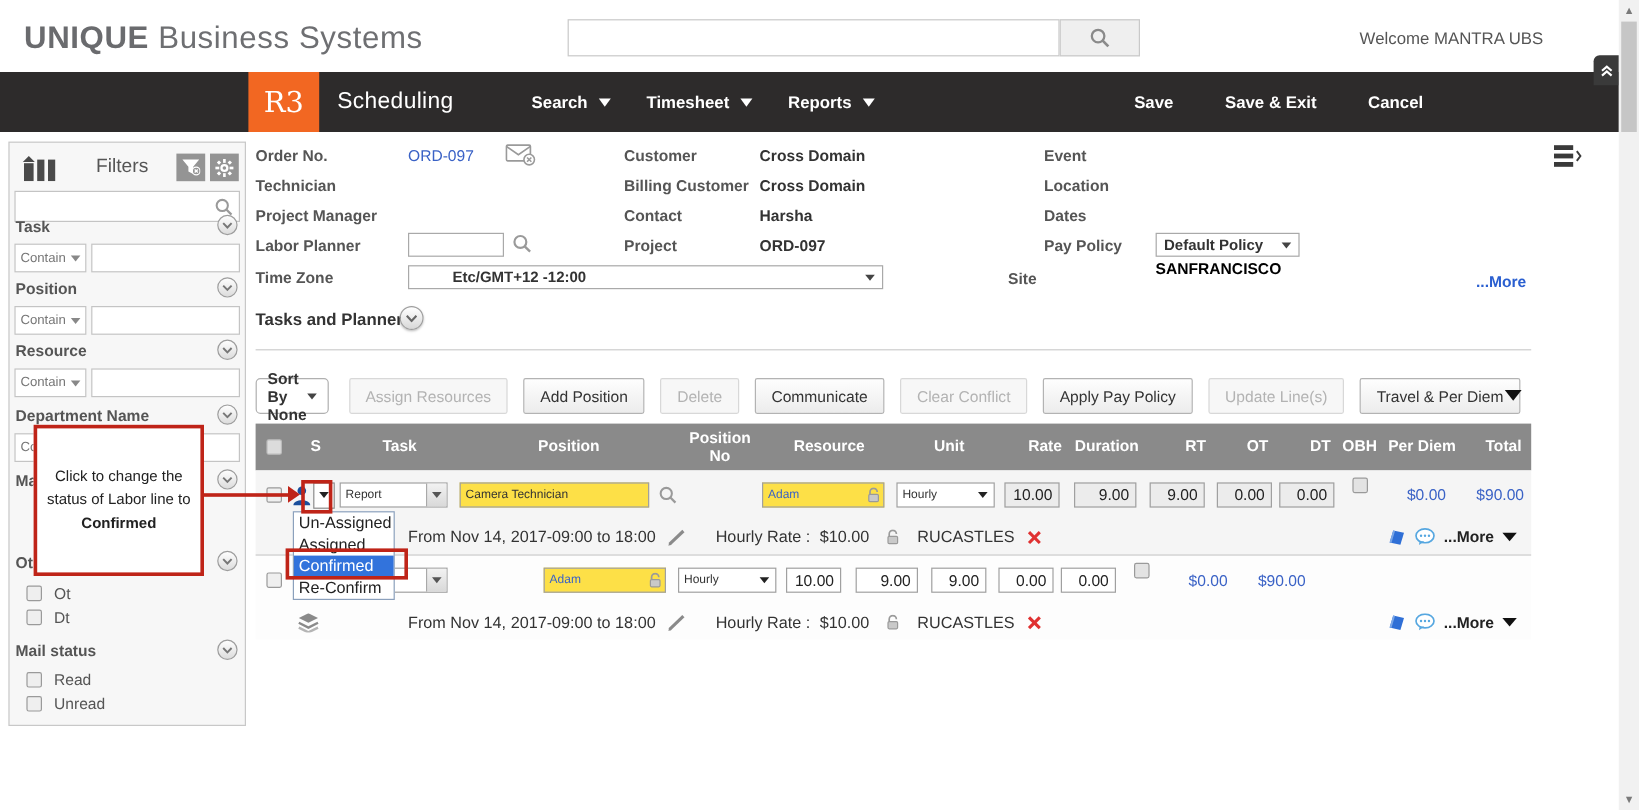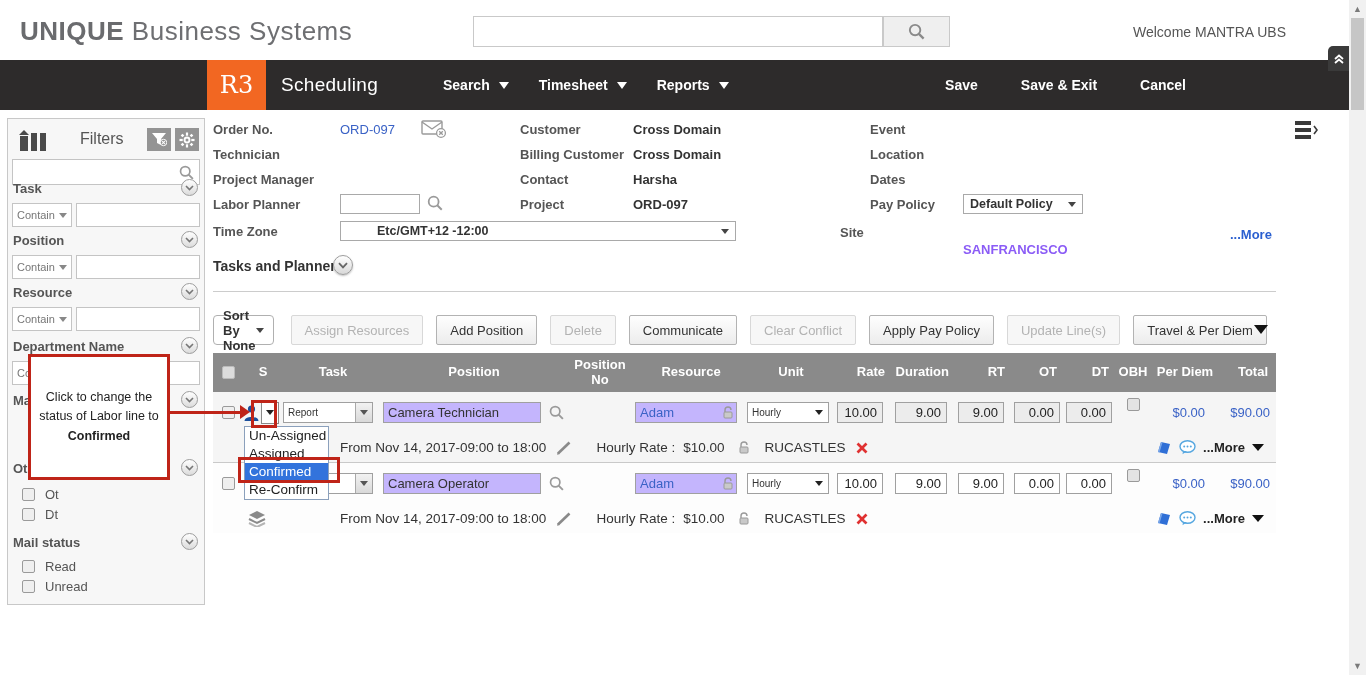--- a/index.html
+++ b/index.html
@@ -73,21 +73,21 @@
   .col-sel{width:30px}.col-s{width:40px}.col-task{width:100px}.col-pos{width:182px}.col-posno{width:70px}.col-res{width:112px}.col-unit{width:88px}.col-rate{width:58px}.col-dur{width:64px}.col-rt{width:56px}.col-ot{width:52px}.col-dt{width:52px}.col-obh{width:32px}.col-pd{width:72px}.col-total{width:55px}
 
   .grow { position:relative; }
   .grow.alt { background:#f5f5f5; }
   .grow.second { background:#fdfdfd; border-top:1px solid #c9c9c9; }
   .gline1 { display:flex; align-items:center; height:41px; }
   .cell { display:flex; align-items:center; }
   .w-sel { border:1px solid #a0a0a0; background:#fff; height:21px; font-size:10px; color:#333; display:flex; align-items:center; cursor:pointer; }
   .w-sel .txt { padding:0 4px; flex:1; white-space:nowrap; overflow:hidden; }
   .w-sel .abox { width:17px; height:19px; background:linear-gradient(#f2f2f2,#d9d9d9); border-left:1px solid #a9a9a9; display:flex; align-items:center; justify-content:center; }
-  .w-input { border:1px solid #a0a0a0; background:#c4b5fd; height:21px; font-size:13px; color:#333; padding:0 4px; display:flex; align-items:center; position:relative; }
+  .w-input { border:1px solid #a0a0a0; background:#fde047; height:21px; font-size:10px; color:#333; padding:0 4px; display:flex; align-items:center; position:relative; }
   .num-input { border:1px solid #a0a0a0; background:#fff; height:21px; font-size:13px; color:#222; display:flex; align-items:center; justify-content:flex-end; padding:0 5px; }
   .grow.alt .num-input { background:#ececec; }
   .blue { color:#3a62c6; }
   .gline2 { display:flex; align-items:center; height:29px; font-size:13.5px; color:#333; position:relative; }
   .g2right { position:absolute; right:12px; top:0; height:29px; display:flex; align-items:center; gap:7px; }
   .more-txt { font-size:13px; font-weight:bold; color:#222; cursor:pointer; }
 
   .ddbtn { width:18px; height:22px; border:1px solid #8a8a8a; background:#fff; display:flex; align-items:center; justify-content:center; cursor:pointer; }
 
   
@@ -327,21 +327,21 @@
 
   <div class="flabel" style="left:870px;top:122px;">Event</div>
   <div class="flabel" style="left:870px;top:147px;">Location</div>
   <div class="flabel" style="left:870px;top:172px;">Dates</div>
   <div class="flabel" style="left:870px;top:197px;">Pay Policy</div>
   <div class="mini-sel" style="left:963px;top:194px;width:120px;">
       <span>Default Policy</span>
       <span class="tri-k"></span>
     </div>
   <div class="flabel" style="left:840px;top:225px;">Site</div>
-  <div class="fvalue-b" style="left:963px;top:242px;color:#8b5cf6;">SANFRANCISCO</div>
+  <div class="fvalue-b" style="left:963px;top:216px;color:#000000;">SANFRANCISCO</div>
   <div class="more-link" style="left:1230px;top:227px;">...More</div>
 
   <div class="menu-arrow-ico">
     <svg width="24" height="20" viewBox="0 0 24 20">
         <rect x="0" y="1" width="16" height="4" fill="#3a3a3a"></rect>
         <rect x="0" y="8" width="16" height="4" fill="#3a3a3a"></rect>
         <rect x="0" y="15" width="16" height="4" fill="#3a3a3a"></rect>
         <polyline points="19,6 22,10 19,14" fill="none" stroke="#3a3a3a" stroke-width="1.6"></polyline>
       </svg>
   </div>
@@ -538,31 +538,20 @@
             </span>
         </div>
         <div class="cell col-task">
             <div class="w-sel" style="width:90px;">
               <span class="txt">Report</span>
               <span class="abox">
                 <span class="tri-k" style="border-top-color:#555;"></span>
               </span>
             </div>
           </div>
-        <div class="cell col-pos" style="gap:7px;">
-          <div class="w-input" style="width:160px;">
-              <span>Camera Operator</span>
-            </div>
-          <span>
-              <svg width="17" height="17" viewBox="0 0 20 20">
-                <circle cx="8.5" cy="8.5" r="5.5" fill="none" stroke="#9a9a9a" stroke-width="2"></circle>
-                <line x1="12.5" y1="12.5" x2="17.5" y2="17.5" stroke="#9a9a9a" stroke-width="2.2"></line>
-              </svg>
-            </span>
-        </div>
         <div class="cell col-posno"></div>
         <div class="cell col-res">
           <div class="w-input" style="width:102px;padding-right:16px;">
               <span class="blue">Adam</span>
             <span style="position:absolute;right:2px;top:3px;">
                 <svg width="12" height="14" viewBox="0 0 12 14">
                   <path d="M3 6 V4 a3 3 0 0 1 6 0" fill="none" stroke="#9a9a9a" stroke-width="1.4"></path>
                   <rect x="2" y="6" width="8" height="6" rx="1" fill="#c9c9c9" stroke="#9a9a9a" stroke-width="1"></rect>
                 </svg>
               </span>

